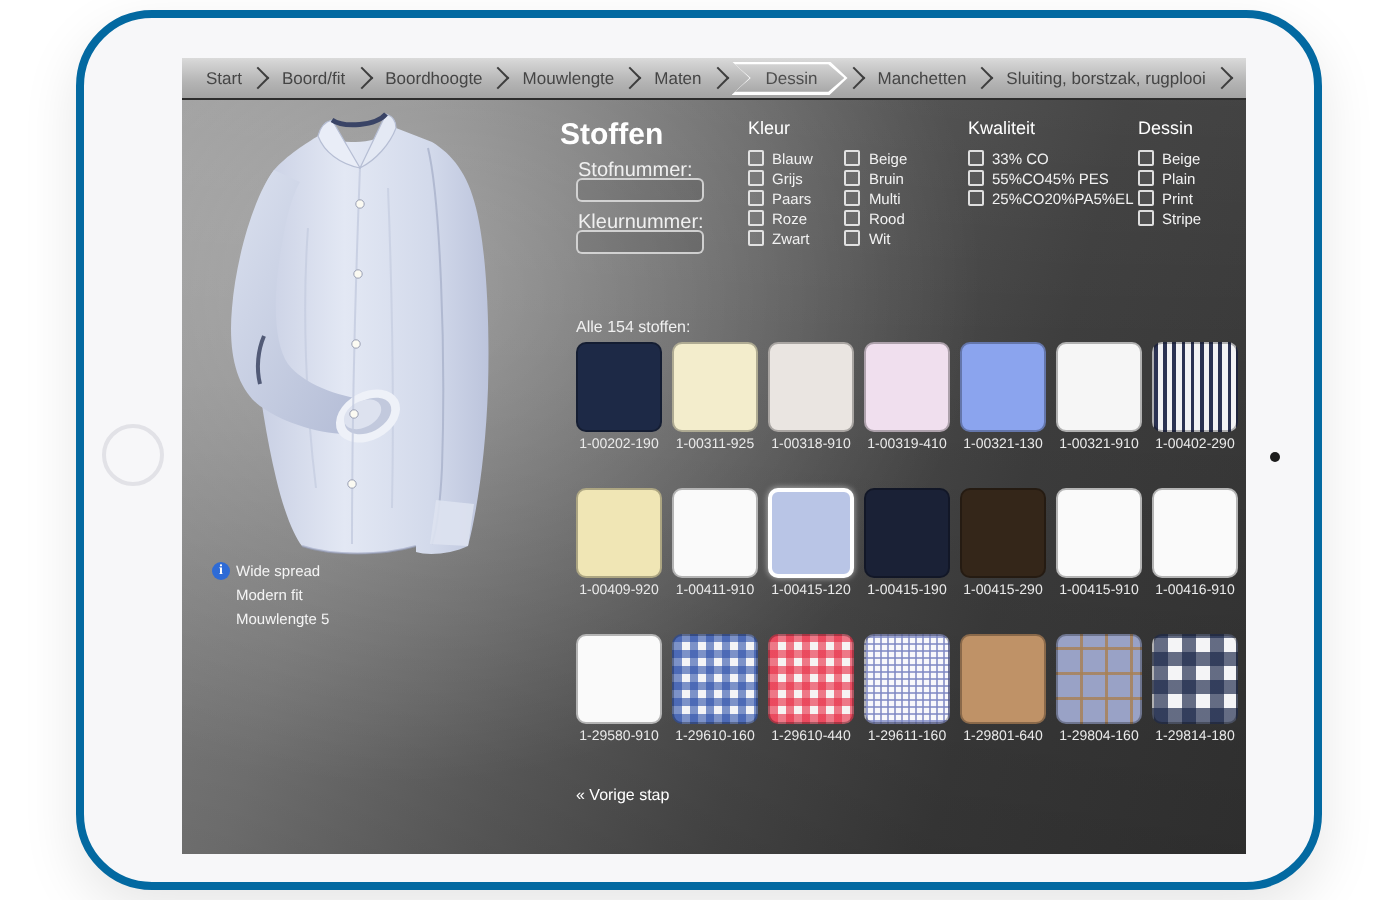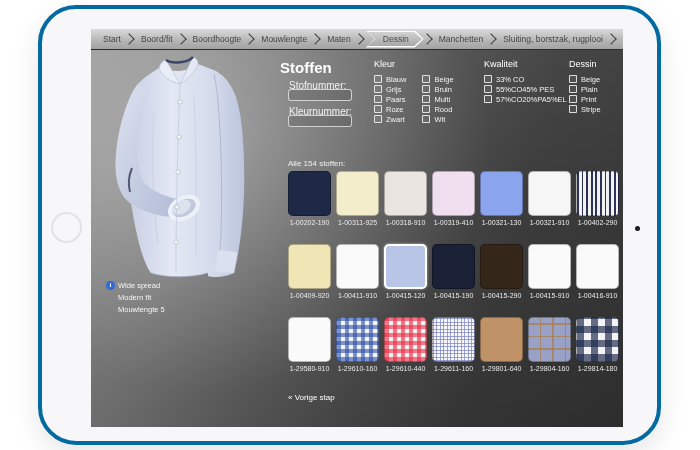--- a/index.html
+++ b/index.html
@@ -260,21 +260,21 @@
               <div class="fitem">
                 <span class="cb"></span>
                 <span>33% CO</span>
               </div>
               <div class="fitem">
                 <span class="cb"></span>
                 <span>55%CO45% PES</span>
               </div>
               <div class="fitem">
                 <span class="cb"></span>
-                <span>57%CO20%PA5%EL</span>
+                <span>25%CO20%PA5%EL</span>
               </div>
             </div>
           </div>
         </div>
         <div class="fgroup" style="left: 478px;">
           <div class="fgroup-title">Dessin</div>
           <div class="fcols">
             <div>
               <div class="fitem">
                 <span class="cb"></span>

